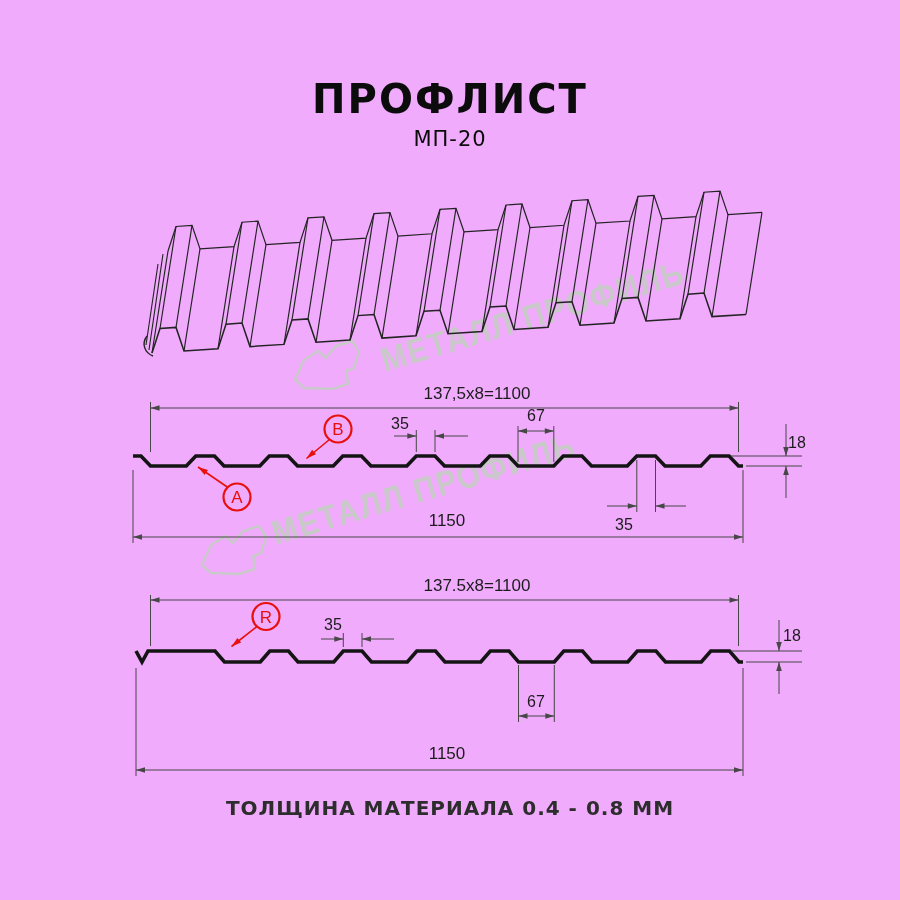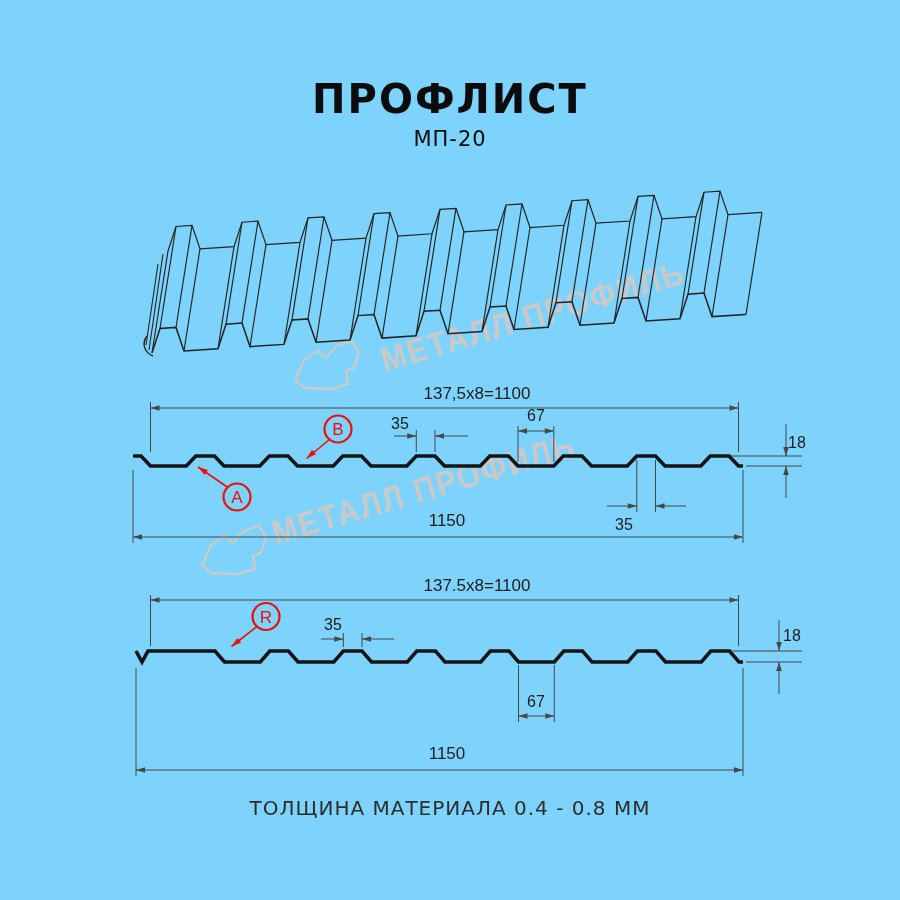--- a/index.html
+++ b/index.html
@@ -1,21 +1,21 @@
 <!DOCTYPE html>
 <html><head>
 <meta charset="utf-8">
 <style>
   html,body{margin:0;padding:0;background:#fff;}
-  .canvas{position:relative;width:900px;height:900px;background:#7dd3fc;overflow:hidden;
+  .canvas{position:relative;width:900px;height:900px;background:#f0abfc;overflow:hidden;
           font-family:"Liberation Sans",sans-serif;}
   .hdr{position:absolute;left:0;width:900px;text-align:center;color:#0c0c0c;}
   .title{top:76px;font-family:"DejaVu Sans",sans-serif;font-weight:bold;font-size:40px;letter-spacing:2px;}
   .subtitle{top:127px;font-family:"DejaVu Sans",sans-serif;font-weight:500;font-size:21px;letter-spacing:1px;text-align:center;}
-  .footer{top:796px;font-family:"DejaVu Sans",sans-serif;font-weight:400;font-size:20px;letter-spacing:1px;color:#2d2d2d;}
+  .footer{top:796px;font-family:"DejaVu Sans",sans-serif;font-weight:700;font-size:20px;letter-spacing:1px;color:#2d2d2d;}
   svg{position:absolute;left:0;top:0;}
   .dim-line{stroke:#474747;stroke-width:1;fill:none;}
   .dim-arrow{fill:#474747;stroke:none;}
   .dim-text{font-family:"Liberation Sans",sans-serif;font-size:16px;fill:#1c1c1c;stroke:none;}
   .dim-text-lg{font-size:17px;}
   .wm-text{font-family:"Liberation Sans",sans-serif;font-weight:bold;font-size:34px;letter-spacing:2px;fill:#c9c9c9;stroke:none;}
   .wm-logo{fill:none;stroke:#c9c9c9;stroke-width:2.5;stroke-linejoin:miter;}
   .red-label-text{font-family:"Liberation Sans",sans-serif;font-size:17px;fill:#e8100c;stroke:none;}
   .red-stroke{stroke:#e8100c;fill:none;}
   .red-fill{fill:#e8100c;stroke:none;}

